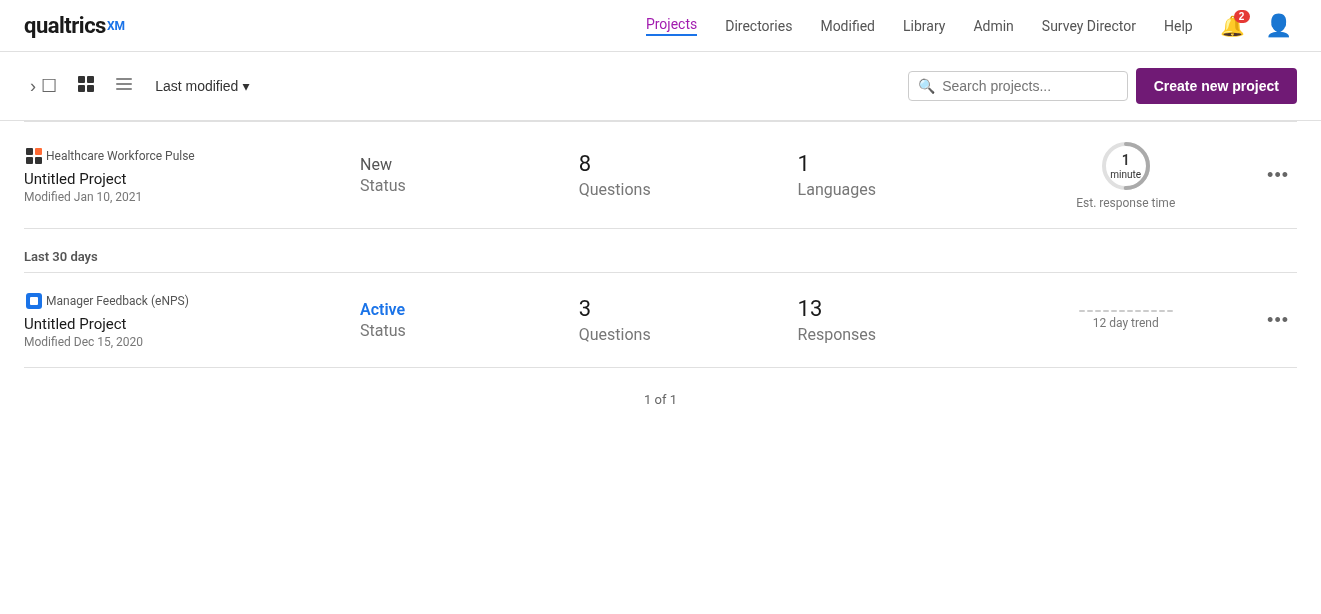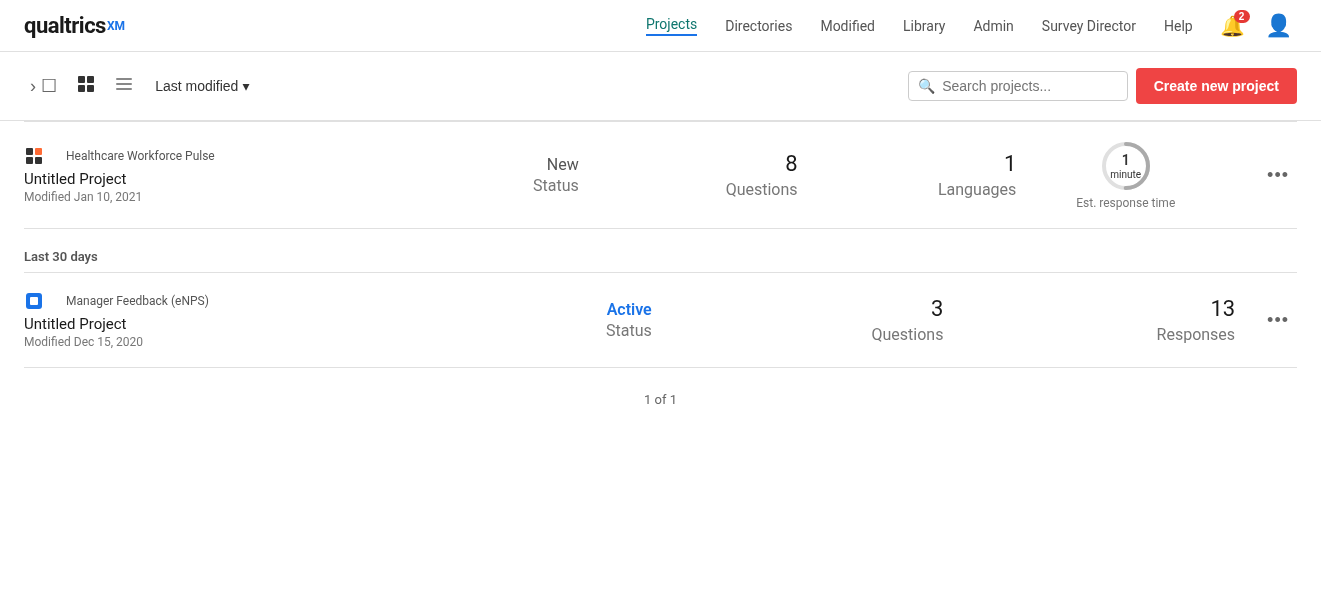--- a/index.html
+++ b/index.html
@@ -39,21 +39,21 @@
       gap: 28px;
       margin-right: 24px;
     }
     .nav-link {
       font-size: 14px;
       color: #555;
       text-decoration: none;
       cursor: pointer;
     }
     .nav-link.active {
-      color: #0f766e;
+      color: #a21caf;
       border-bottom: 2px solid #1a73e8;
       padding-bottom: 2px;
     }
     .navbar-icons {
       display: flex;
       align-items: center;
       gap: 12px;
     }
     .notif-btn {
       position: relative;
@@ -131,21 +131,21 @@
     }
     .search-input {
       border: none;
       outline: none;
       font-size: 14px;
       color: #c2410c;
       background: transparent;
       width: 100%;
     }
     .create-btn {
-      background: #ef4444;
+      background: #701a75;
       color: #fff;
       border: none;
       border-radius: 4px;
       padding: 10px 18px;
       font-size: 14px;
       font-weight: 600;
       cursor: pointer;
       white-space: nowrap;
     }
 
@@ -173,21 +173,21 @@
       border-bottom: 1px solid #e0e0e0;
       gap: 16px;
     }
     .project-info {
       flex: 0 0 320px;
       min-width: 0;
     }
     .project-type {
       display: flex;
       align-items: center;
-      gap: 22px;
+      gap: 2px;
       font-size: 12px;
       color: #555;
       margin-bottom: 4px;
     }
     .project-type-icon {
       width: 20px;
       height: 20px;
       display: flex;
       align-items: center;
       justify-content: center;
@@ -237,21 +237,21 @@
       color: #777;
     }
     .project-stats {
       display: flex;
       flex: 1;
       gap: 0;
       align-items: center;
     }
     .stat-item {
       flex: 1;
-      text-align: right;
+      text-align: left;
     }
     .stat-value {
       font-size: 22px;
       font-weight: 400;
       color: #1a1a1a;
       line-height: 1.2;
     }
     .stat-value.active-status {
       font-size: 16px;
       font-weight: 600;
@@ -468,20 +468,37 @@
             <div class="stat-label">Status</div>
           </div>
           <div class="stat-item">
             <div class="stat-value ">3</div>
             <div class="stat-label">Questions</div>
           </div>
           <div class="stat-item">
             <div class="stat-value ">13</div>
             <div class="stat-label">Responses</div>
           </div>
+          <div class="trend-container">
+            <div class="trend-dots">
+              <div class="trend-dot"></div>
+              <div class="trend-dot"></div>
+              <div class="trend-dot"></div>
+              <div class="trend-dot"></div>
+              <div class="trend-dot"></div>
+              <div class="trend-dot"></div>
+              <div class="trend-dot"></div>
+              <div class="trend-dot"></div>
+              <div class="trend-dot"></div>
+              <div class="trend-dot"></div>
+              <div class="trend-dot"></div>
+              <div class="trend-dot"></div>
+            </div>
+            <div class="trend-label">12 day trend</div>
+          </div>
         </div>
         <button class="more-btn">•••</button>
       </div>
     </div>
   </div>
 
 <div class="pagination">
   <span>1 of 1</span>
 </div>
 

